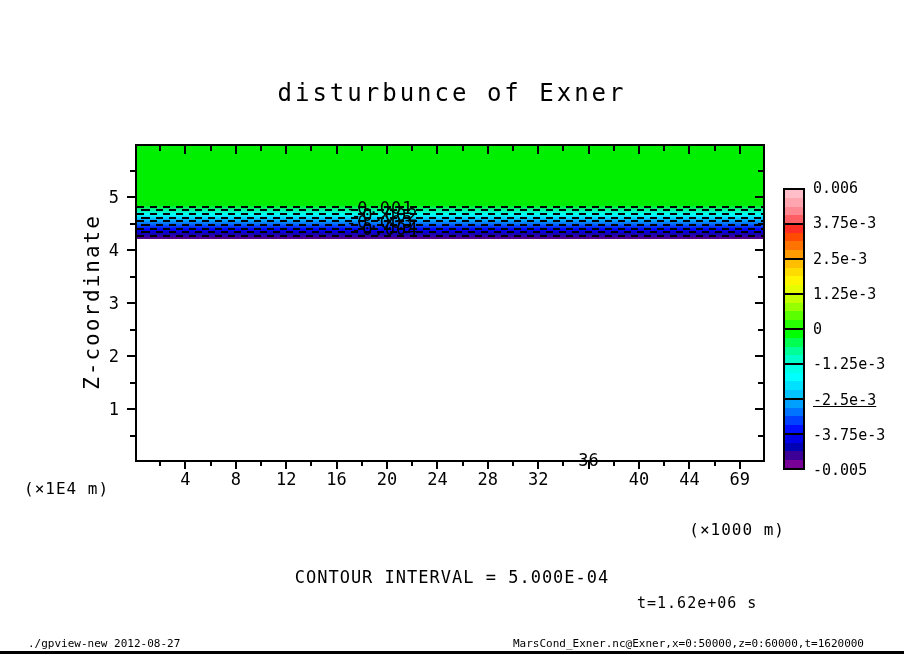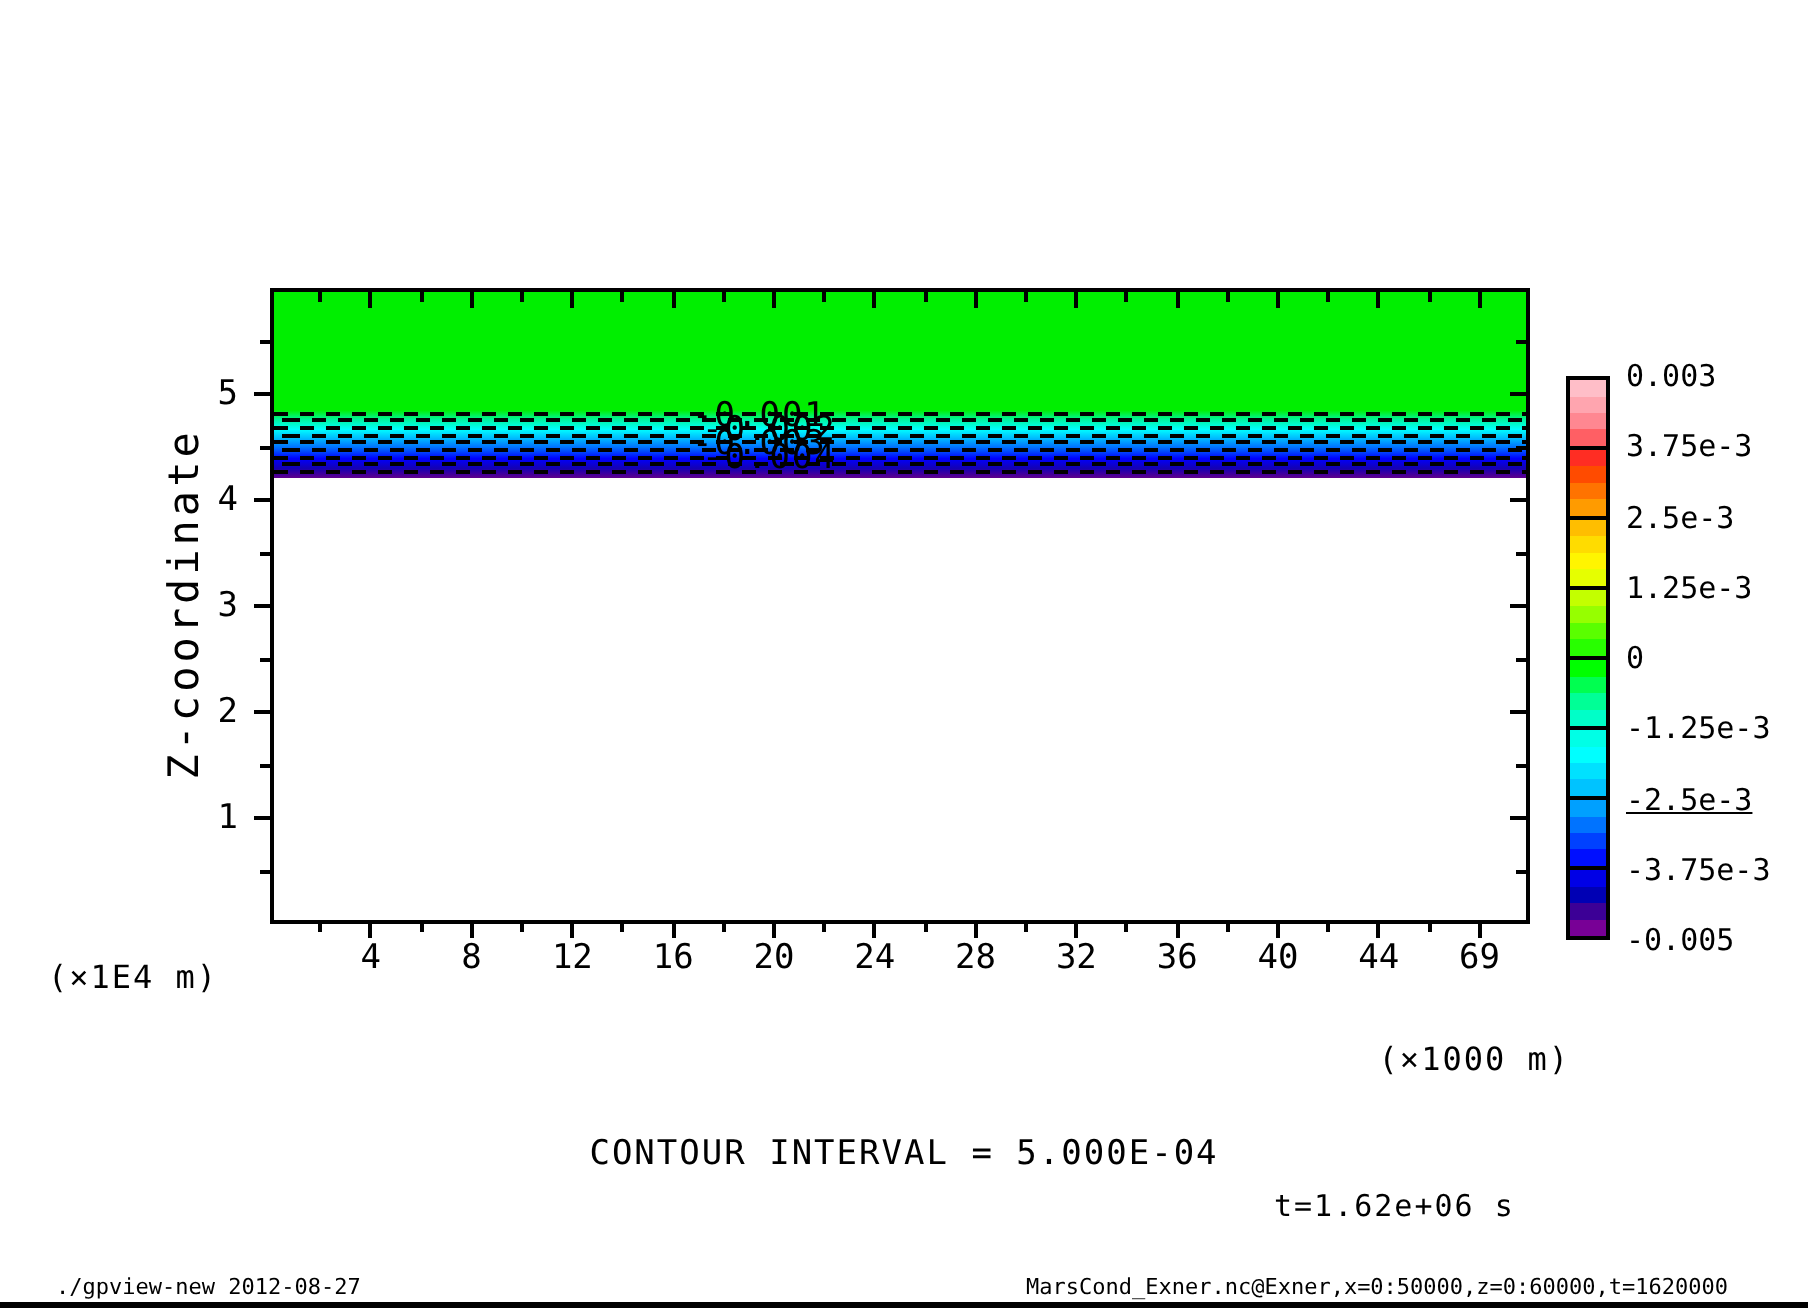--- a/index.html
+++ b/index.html
@@ -44,20 +44,21 @@
   #time-label{top:594px;left:637px;font-size:15px;letter-spacing:1px;white-space:nowrap;}
   .footer-text{top:637px;font-size:11px;white-space:nowrap;}
   #footer-left{left:28px;}
   #footer-right{right:40px;}
   #bottom-bar{left:0;bottom:0;width:100%;height:3px;background:#000;}
 </style>
 </head>
 <body>
 
 <div id="canvas">
+  <div class="abs" id="chart-title">disturbunce of Exner</div>
 
   <div class="abs" id="plot-frame">
     <div id="zero-region" style="height: 58.83px; background: rgb(0, 239, 0);"></div>
     <div id="gradient-band" style="top: 58.83px; height: 33.92px; background: linear-gradient(rgb(0, 239, 0), rgb(0, 245, 160), rgb(0, 255, 255), rgb(0, 180, 255), rgb(0, 100, 255), rgb(0, 0, 255), rgb(20, 0, 180), rgb(96, 0, 140));"></div>
     <div id="contour-lines">
         <div class="contour-line" style="position: absolute; top: 59.83px; background-position: 0px 0px;"></div>
         <div class="contour-line" style="position: absolute; top: 63.445px; background-position: 6px 0px;"></div>
         <div class="contour-line" style="position: absolute; top: 67.06px; background-position: 0px 0px;"></div>
         <div class="contour-line" style="position: absolute; top: 70.675px; background-position: 6px 0px;"></div>
         <div class="contour-line" style="position: absolute; top: 74.29px; background-position: 0px 0px;"></div>
@@ -148,21 +149,21 @@
     </div>
   <div id="x-tick-labels">
       <div class="x-tick-label" style="position: absolute; left: 165.4px; top: 469px;">4</div>
       <div class="x-tick-label" style="position: absolute; left: 215.8px; top: 469px;">8</div>
       <div class="x-tick-label" style="position: absolute; left: 266.2px; top: 469px;">12</div>
       <div class="x-tick-label" style="position: absolute; left: 316.6px; top: 469px;">16</div>
       <div class="x-tick-label" style="position: absolute; left: 367px; top: 469px;">20</div>
       <div class="x-tick-label" style="position: absolute; left: 417.4px; top: 469px;">24</div>
       <div class="x-tick-label" style="position: absolute; left: 467.8px; top: 469px;">28</div>
       <div class="x-tick-label" style="position: absolute; left: 518.2px; top: 469px;">32</div>
-      <div class="x-tick-label" style="position: absolute; left: 568.6px; top: 469px;">36</div>
+      <div class="x-tick-label" style="position: absolute; left: 568.6px; top: 450px;">36</div>
       <div class="x-tick-label" style="position: absolute; left: 619px; top: 469px;">40</div>
       <div class="x-tick-label" style="position: absolute; left: 669.4px; top: 469px;">44</div>
       <div class="x-tick-label" style="position: absolute; left: 719.8px; top: 469px;">69</div>
     </div>
   <div id="y-tick-labels">
       <div class="y-tick-label" style="position: absolute; left: 95px; top: 400px;">1</div>
       <div class="y-tick-label" style="position: absolute; left: 95px; top: 347px;">2</div>
       <div class="y-tick-label" style="position: absolute; left: 95px; top: 294px;">3</div>
       <div class="y-tick-label" style="position: absolute; left: 95px; top: 241px;">4</div>
       <div class="y-tick-label" style="position: absolute; left: 95px; top: 188px;">5</div>
@@ -176,21 +177,21 @@
       <div class="cb-box" style="background: linear-gradient(rgb(255, 190, 200) 0%, rgb(255, 190, 200) 25%, rgb(255, 165, 175) 25%, rgb(255, 165, 175) 50%, rgb(255, 135, 145) 50%, rgb(255, 135, 145) 75%, rgb(255, 95, 100) 75%, rgb(255, 95, 100) 100%);"></div>
       <div class="cb-box" style="background: linear-gradient(rgb(255, 45, 35) 0%, rgb(255, 45, 35) 25%, rgb(255, 75, 0) 25%, rgb(255, 75, 0) 50%, rgb(255, 115, 0) 50%, rgb(255, 115, 0) 75%, rgb(255, 155, 0) 75%, rgb(255, 155, 0) 100%);"></div>
       <div class="cb-box" style="background: linear-gradient(rgb(255, 190, 0) 0%, rgb(255, 190, 0) 25%, rgb(255, 220, 0) 25%, rgb(255, 220, 0) 50%, rgb(255, 245, 0) 50%, rgb(255, 245, 0) 75%, rgb(230, 255, 0) 75%, rgb(230, 255, 0) 100%);"></div>
       <div class="cb-box" style="background: linear-gradient(rgb(195, 255, 0) 0%, rgb(195, 255, 0) 25%, rgb(150, 255, 0) 25%, rgb(150, 255, 0) 50%, rgb(90, 255, 0) 50%, rgb(90, 255, 0) 75%, rgb(40, 255, 0) 75%, rgb(40, 255, 0) 100%);"></div>
       <div class="cb-box" style="background: linear-gradient(rgb(0, 255, 0) 0%, rgb(0, 255, 0) 25%, rgb(0, 255, 80) 25%, rgb(0, 255, 80) 50%, rgb(0, 255, 150) 50%, rgb(0, 255, 150) 75%, rgb(0, 255, 200) 75%, rgb(0, 255, 200) 100%);"></div>
       <div class="cb-box" style="background: linear-gradient(rgb(0, 255, 230) 0%, rgb(0, 255, 230) 25%, rgb(0, 255, 255) 25%, rgb(0, 255, 255) 50%, rgb(0, 225, 255) 50%, rgb(0, 225, 255) 75%, rgb(0, 195, 255) 75%, rgb(0, 195, 255) 100%);"></div>
       <div class="cb-box" style="background: linear-gradient(rgb(0, 160, 255) 0%, rgb(0, 160, 255) 25%, rgb(0, 115, 255) 25%, rgb(0, 115, 255) 50%, rgb(0, 65, 255) 50%, rgb(0, 65, 255) 75%, rgb(0, 15, 255) 75%, rgb(0, 15, 255) 100%);"></div>
       <div class="cb-box" style="background: linear-gradient(rgb(0, 0, 230) 0%, rgb(0, 0, 230) 25%, rgb(0, 0, 180) 25%, rgb(0, 0, 180) 50%, rgb(60, 0, 150) 50%, rgb(60, 0, 150) 75%, rgb(120, 0, 150) 75%, rgb(120, 0, 150) 100%);"></div>
     </div>
   <div id="colorbar-labels">
-      <div class="cb-label" style="position: absolute; top: 188px;">0.003</div>
+      <div class="cb-label" style="position: absolute; top: 188px;">0.006</div>
       <div class="cb-label" style="position: absolute; top: 223.25px;">3.75e-3</div>
       <div class="cb-label" style="position: absolute; top: 258.5px;">2.5e-3</div>
       <div class="cb-label" style="position: absolute; top: 293.75px;">1.25e-3</div>
       <div class="cb-label" style="position: absolute; top: 329px;">0</div>
       <div class="cb-label" style="position: absolute; top: 364.25px;">-1.25e-3</div>
       <div class="cb-label" style="position: absolute; top: 399.5px; text-decoration: underline;">-2.5e-3</div>
       <div class="cb-label" style="position: absolute; top: 434.75px;">-3.75e-3</div>
       <div class="cb-label" style="position: absolute; top: 470px;">-0.005</div>
     </div>
 

